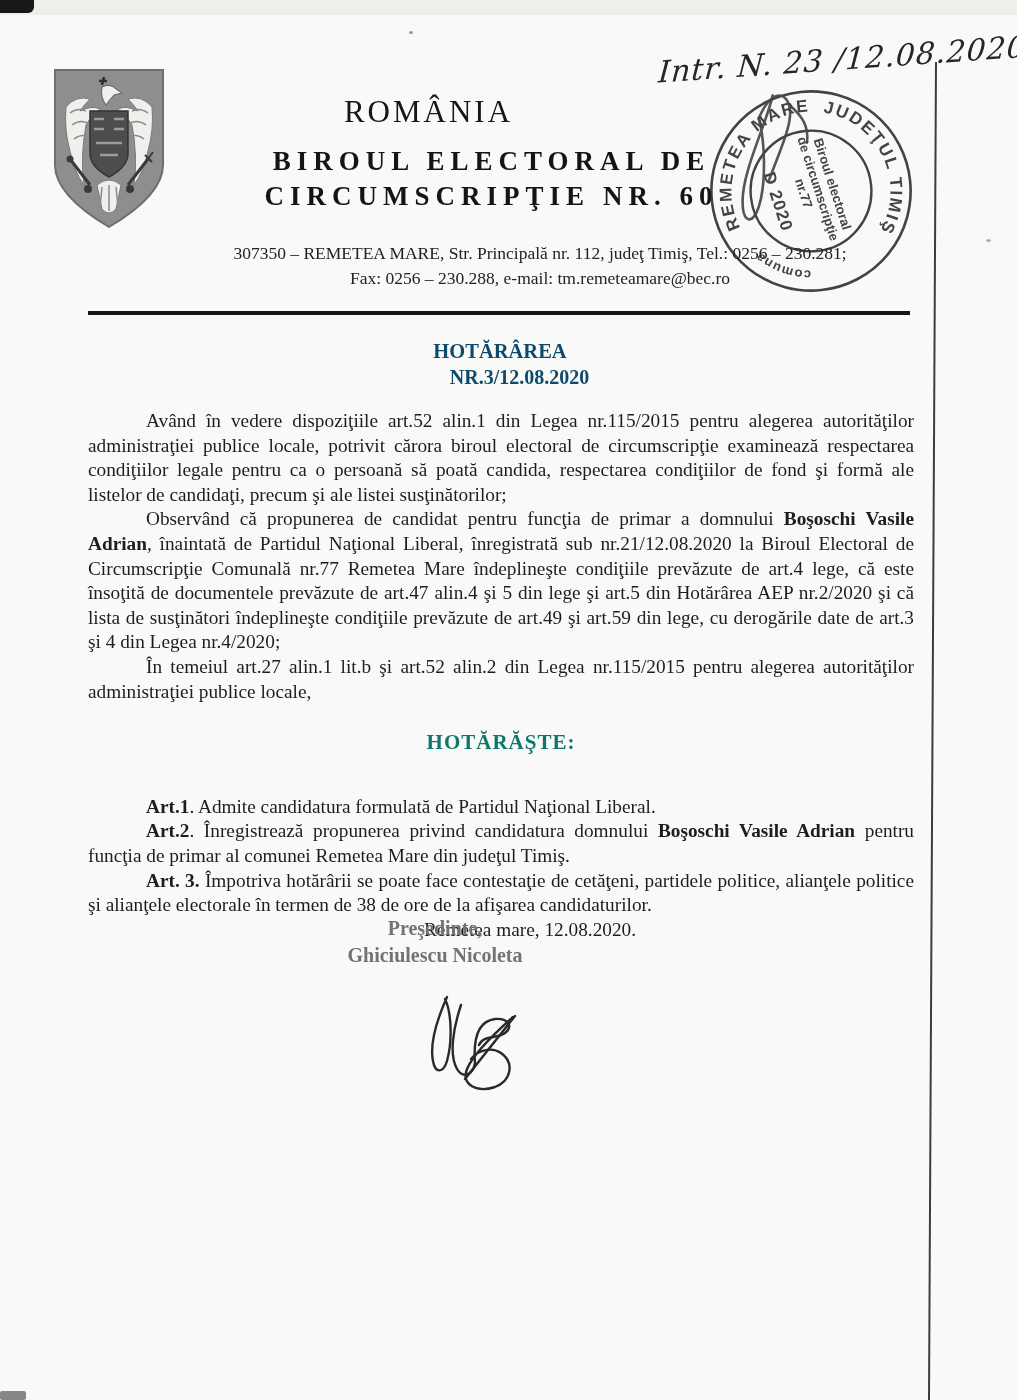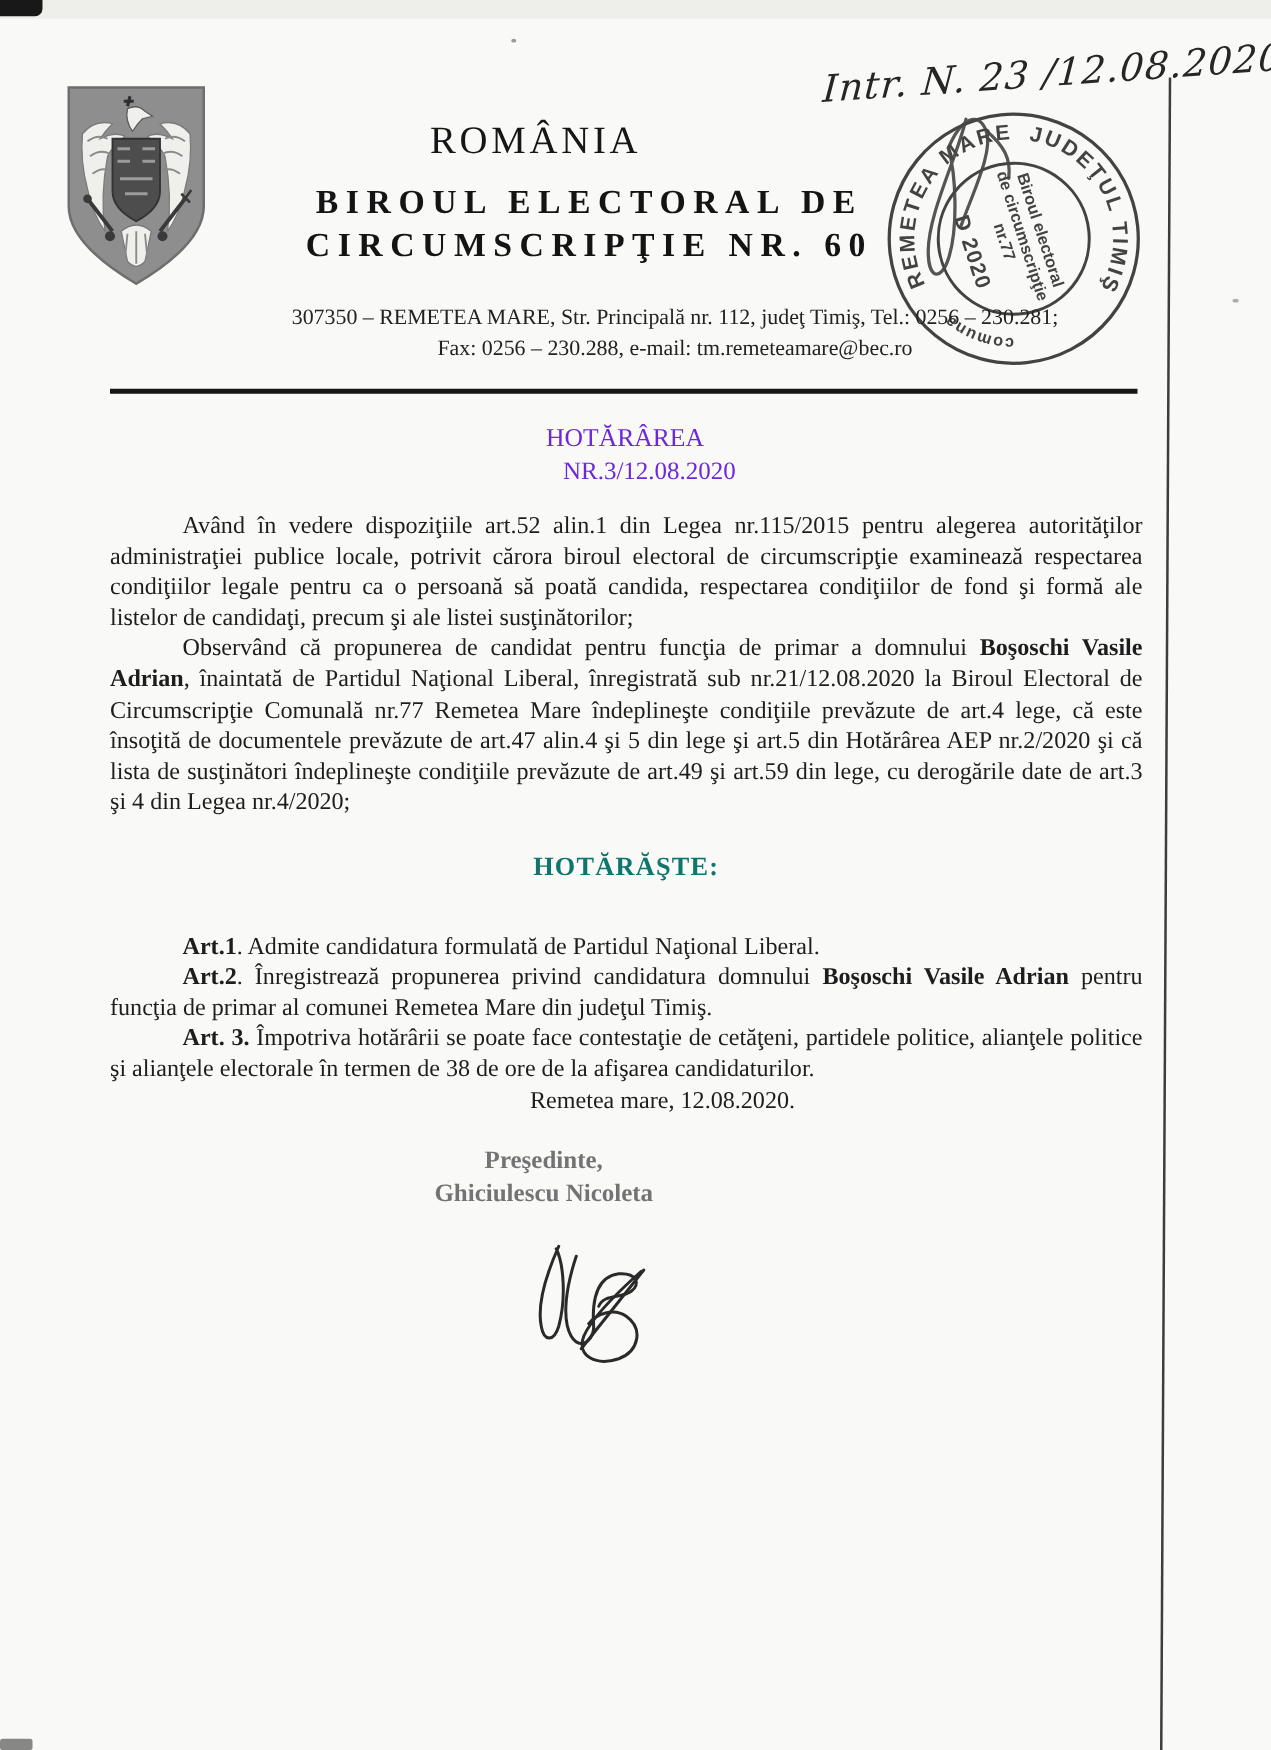--- a/index.html
+++ b/index.html
@@ -19,42 +19,42 @@
   .speck1{position:absolute;left:409px;top:31px;width:4px;height:3px;background:#9a9a9a;border-radius:50%;}
   .speck2{position:absolute;left:986px;top:239px;width:5px;height:3px;background:#aeaeae;border-radius:50%;}
 
   
   .coat{position:absolute;left:50px;top:67px;}
   .hdr-country{
     position:absolute;left:0;top:94px;width:857px;
     text-align:center;font-size:31px;letter-spacing:3px;color:#161616;
   }
   .hdr-office{position:absolute;left:0;width:943px;text-align:center;
-    font-size:27px;font-weight:bold;letter-spacing:6px;color:#141414;}
+    font-size:27px;font-weight:bold;letter-spacing:6px;color:#141414;padding-left:20px;}
   .hdr-office1{top:146px;}
   .hdr-office2{top:181px;}
   .hdr-address{
     position:absolute;left:60px;top:241px;width:960px;text-align:center;
     font-size:17.5px;line-height:25px;color:#222;
   }
 
   
   .handwriting{
     position:absolute;left:658px;top:44px;width:300px;
     font-family:"DejaVu Serif", serif;
     font-style:italic;font-size:30px;letter-spacing:1px;color:#262626;
     transform:rotate(-4deg) skewX(-8deg);white-space:nowrap;
   }
 
   .stamp{position:absolute;left:650px;top:30px;opacity:.86;}
 
   .rule{position:absolute;left:88px;top:311px;width:822px;height:3.5px;background:#161616;}
 
   .title-block{position:absolute;left:0;top:340px;width:1000px;text-align:center;
-    font-weight:normal;color:#6d28d9;}
+    font-weight:bold;color:#0c4a6e;}
   .title-line1{font-size:20.5px;}
   .title-line2{font-size:20px;margin-top:3px;padding-left:39px;}
 
   .body{
     position:absolute;left:88px;top:409px;width:826px;
     font-size:19.3px;line-height:24.6px;text-align:justify;color:#1d1d1d;
   }
   .body p{margin:0;text-indent:58px;}
   .b{font-weight:bold;}
   .decision-heading{
@@ -153,20 +153,21 @@
   <div class="rule"></div>
 
   <div class="title-block">
     <div class="title-line1">HOTĂRÂREA</div>
     <div class="title-line2">NR.3/12.08.2020</div>
   </div>
 
   <div class="body">
     <p>Având în vedere dispoziţiile art.52 alin.1 din Legea nr.115/2015 pentru alegerea autorităţilor administraţiei publice locale, potrivit cărora biroul electoral de circumscripţie examinează respectarea condiţiilor legale pentru ca o persoană să poată candida, respectarea condiţiilor de fond şi formă ale listelor de candidaţi, precum şi ale listei susţinătorilor;</p>
     <p><span>Observând că propunerea de candidat pentru funcţia de primar a domnului </span><span class="b">Boşoschi Vasile Adrian</span><span>, înaintată de Partidul Naţional Liberal, înregistrată sub nr.21/12.08.2020 la Biroul Electoral de Circumscripţie Comunală nr.77 Remetea Mare îndeplineşte condiţiile prevăzute de art.4  lege, că este însoţită de documentele prevăzute de art.47 alin.4 şi 5 din lege şi art.5 din Hotărârea AEP nr.2/2020 şi că lista de susţinători îndeplineşte condiţiile prevăzute de art.49 şi art.59 din lege, cu derogările date de art.3 şi 4 din Legea nr.4/2020;</span></p>
+    <p>În temeiul art.27 alin.1 lit.b şi art.52 alin.2 din Legea nr.115/2015 pentru alegerea autorităţilor administraţiei publice locale,</p>
     <p class="decision-heading">HOTĂRĂŞTE:</p>
     <p><span class="b">Art.1</span><span>. Admite candidatura formulată de Partidul Naţional Liberal.</span></p>
     <p><span class="b">Art.2</span><span>. Înregistrează propunerea privind candidatura domnului </span><span class="b">Boşoschi Vasile Adrian</span><span> pentru funcţia de primar al comunei Remetea Mare din judeţul Timiş.</span></p>
     <p><span class="b">Art. 3.</span><span> Împotriva hotărârii se poate face contestaţie de cetăţeni, partidele politice, alianţele politice şi alianţele electorale în termen de 38 de ore de la afişarea candidaturilor.</span></p>
     <p class="date-line">Remetea mare, 12.08.2020.</p>
   </div>
 
   <div class="sig-block">
     <div>Preşedinte,</div>
     <div>Ghiciulescu Nicoleta</div>

